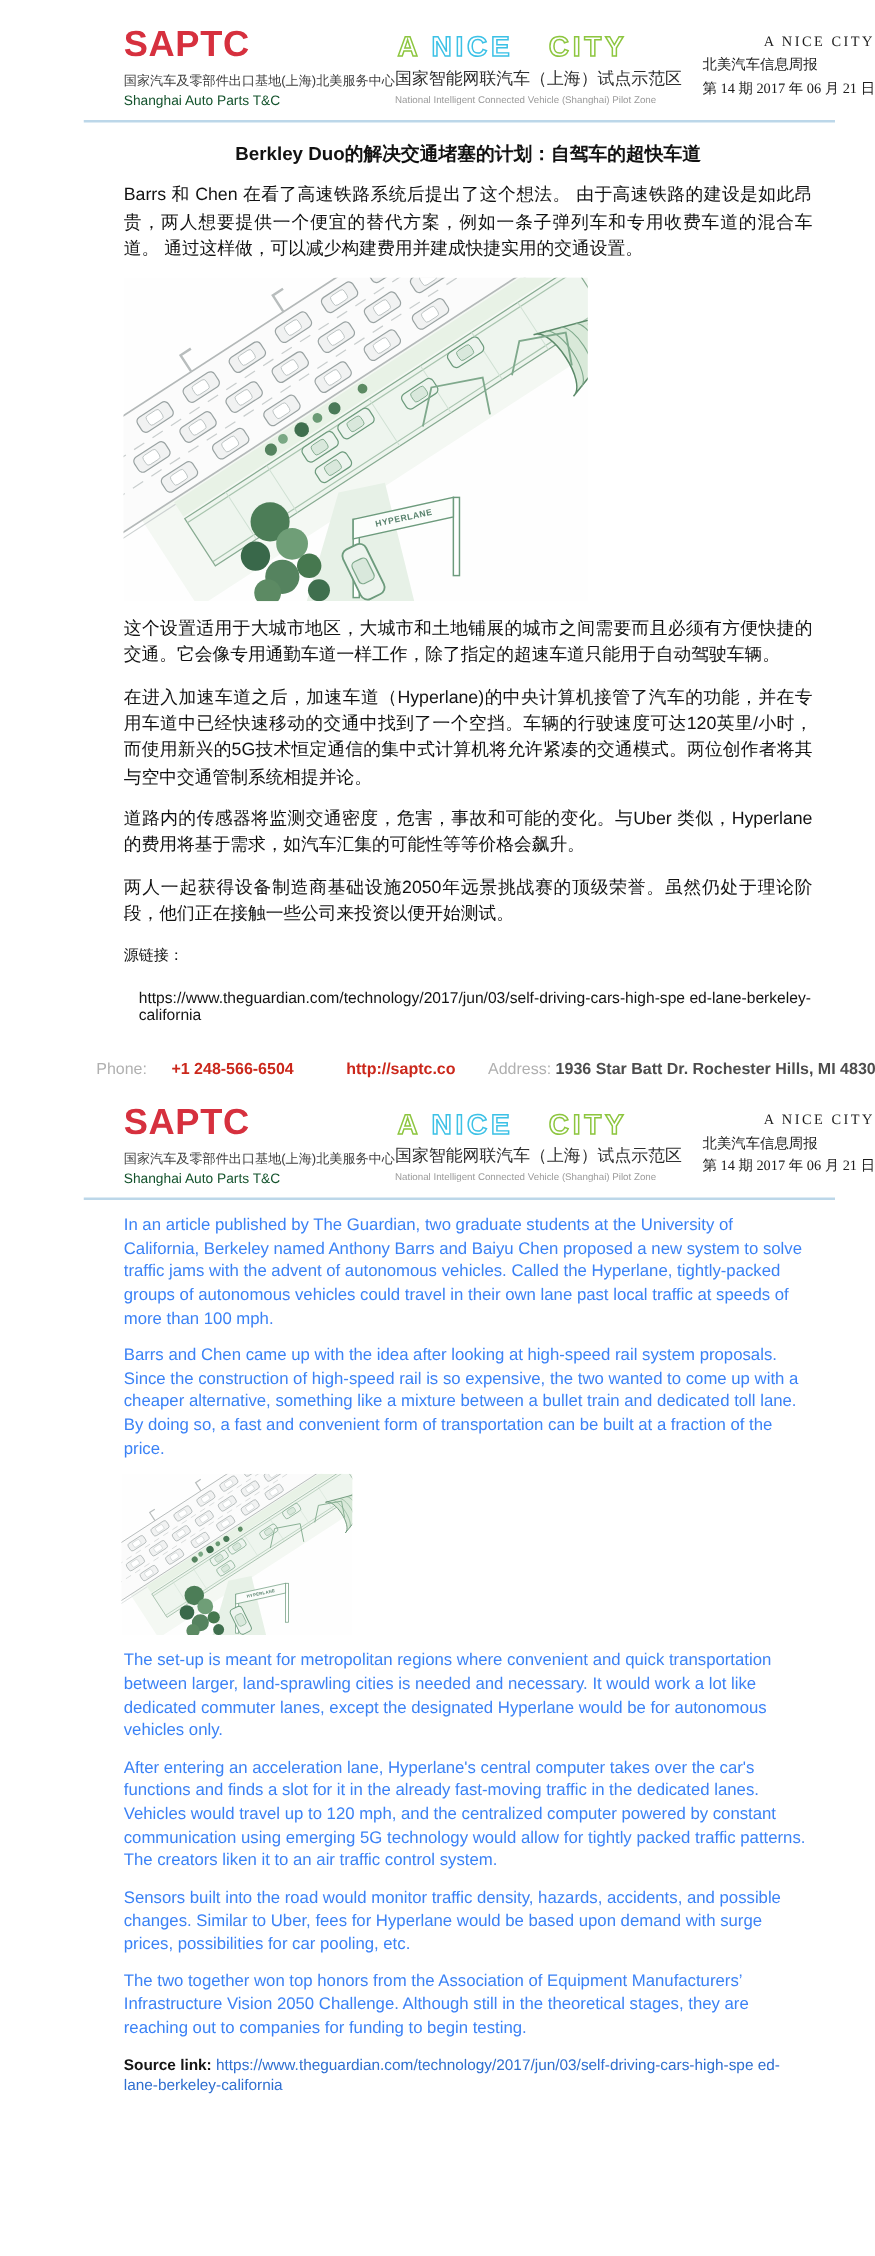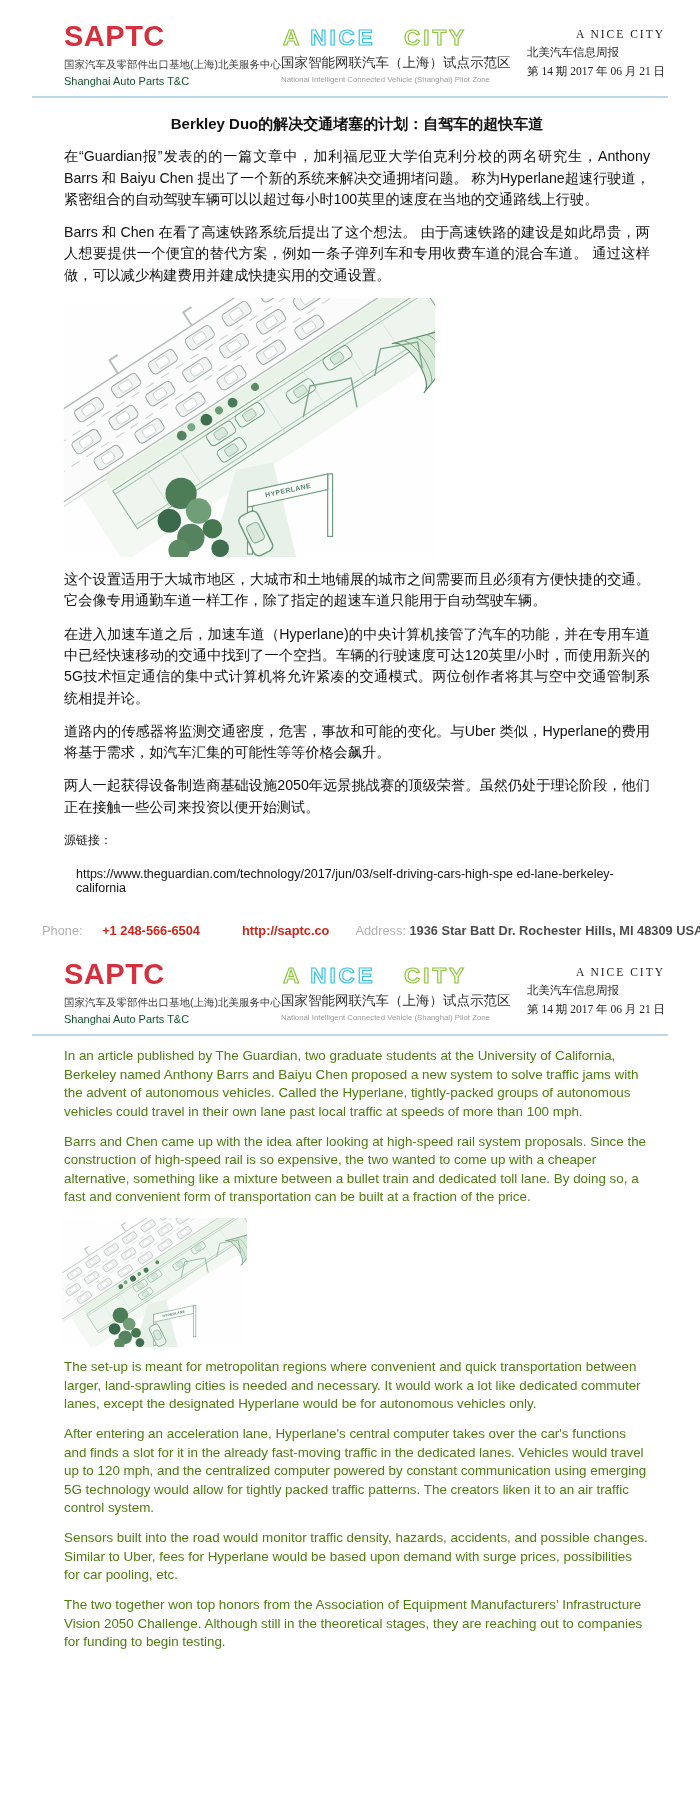--- a/index.html
+++ b/index.html
@@ -1,17 +1,17 @@
 <!DOCTYPE html>
 <html><head>
 <meta charset="utf-8">
 <style>
   html,body{margin:0;padding:0;background:#ffffff;}
   body{width:700px;font-family:"Liberation Sans","DejaVu Sans",sans-serif;color:#121212;}
-  .page{width:700px;height:1805px;box-sizing:border-box;padding-top:22px;overflow:hidden;position:relative;background:#fff;}
+  .page{width:700px;height:1805px;box-sizing:border-box;padding-top:22px;overflow:hidden;position:relative;background:#fff;padding-left:35px;}
 
   
   .header-row{display:flex;align-items:flex-start;padding:0 30px 0 64px;}
   .brand-saptc{flex:0 0 180px;}
   .saptc-word{font-size:29px;font-weight:bold;color:#d6303e;letter-spacing:.5px;line-height:1;}
   .saptc-cn{font-size:10.5px;color:#3d3d3d;margin-top:7px;white-space:nowrap;}
   .saptc-en{font-size:11px;color:#14532d;margin-top:3px;white-space:nowrap;}
   .brand-anc{flex:0 0 232px;padding-top:2px;}
   .anc-logo{display:block;}
   .anc-logo text{font-family:"Liberation Sans",sans-serif;font-weight:bold;font-size:23px;letter-spacing:3px;fill:none;stroke-width:1.2px;}
@@ -33,21 +33,21 @@
   .src-url-cn{font-size:12.5px;margin:18px 0 0 12px;color:#141414;}
 
   .footer{padding:28px 0 0 42px;font-size:12.8px;white-space:nowrap;}
   .f-label{color:#b0b0b0;}
   .f-red{color:#cb271b;font-weight:bold;margin-left:16px;}
   .f-gap{display:inline-block;width:26px;}
   .f-addr{color:#4d4d4d;font-weight:bold;}
 
   .section-en{margin-top:22px;}
   .en-title{font-size:15.5px;font-weight:bold;line-height:1.33;margin:38px 0 12px;}
-  p.en{font-size:13.4px;line-height:1.39;margin:11px 0;color:#4d7c0f;}
+  p.en{font-size:13.4px;line-height:1.39;margin:11px 0;color:#3b82f6;}
   .src-en{font-size:12.3px;margin:12px 0 0 0;line-height:1.35;}
   .src-en .lbl{font-weight:bold;color:#141414;}
   .src-en .lnk{color:#2f6fd0;}
 </style>
 </head>
 <body>
 
 <svg width="0" height="0" style="position:absolute" aria-hidden="true">
   <defs>
     <g id="gcar">
@@ -165,21 +165,20 @@
       <div class="issue">
         <div class="l1">A NICE CITY</div>
         <div>北美汽车信息周报</div>
         <div>第 14 期  2017 年 06 月 21 日</div>
       </div>
     </div>
     <div class="divider"></div>
 
     <div class="content">
       <div class="cn-title">Berkley Duo的解决交通堵塞的计划：自驾车的超快车道</div>
-      <p class="cn">在“Guardian报”发表的的一篇文章中，加利福尼亚大学伯克利分校的两名研究生，Anthony Barrs 和 Baiyu Chen 提出了一个新的系统来解决交通拥堵问题。 称为Hyperlane超速行驶道，紧密组合的自动驾驶车辆可以以超过每小时100英里的速度在当地的交通路线上行驶。</p>
       <p class="cn">Barrs 和 Chen 在看了高速铁路系统后提出了这个想法。 由于高速铁路的建设是如此昂贵，两人想要提供一个便宜的替代方案，例如一条子弹列车和专用收费车道的混合车道。 通过这样做，可以减少构建费用并建成快捷实用的交通设置。</p>
       <svg class="fig-lg" width="375" height="259" viewBox="0 0 380 265">
         <use href="#hyperlane-art"></use>
       </svg>
       <p class="cn">这个设置适用于大城市地区，大城市和土地铺展的城市之间需要而且必须有方便快捷的交通。它会像专用通勤车道一样工作，除了指定的超速车道只能用于自动驾驶车辆。</p>
       <p class="cn">在进入加速车道之后，加速车道（Hyperlane)的中央计算机接管了汽车的功能，并在专用车道中已经快速移动的交通中找到了一个空挡。车辆的行驶速度可达120英里/小时，而使用新兴的5G技术恒定通信的集中式计算机将允许紧凑的交通模式。两位创作者将其与空中交通管制系统相提并论。</p>
       <p class="cn">道路内的传感器将监测交通密度，危害，事故和可能的变化。与Uber 类似，Hyperlane的费用将基于需求，如汽车汇集的可能性等等价格会飙升。</p>
       <p class="cn">两人一起获得设备制造商基础设施2050年远景挑战赛的顶级荣誉。虽然仍处于理论阶段，他们正在接触一些公司来投资以便开始测试。</p>
       <div class="src-label-cn">源链接：</div>
       <div class="src-url-cn">https://www.theguardian.com/technology/2017/jun/03/self-driving-cars-high-spe ed-lane-berkeley-california</div>
@@ -217,20 +216,23 @@
     <div class="content">
       <p class="en">In an article published by The Guardian, two graduate students at the University of California, Berkeley named Anthony Barrs and Baiyu Chen proposed a new system to solve traffic jams with the advent of autonomous vehicles. Called the Hyperlane, tightly-packed groups of autonomous vehicles could travel in their own lane past local traffic at speeds of more than 100 mph.</p>
       <p class="en">Barrs and Chen came up with the idea after looking at high-speed rail system proposals. Since the construction of high-speed rail is so expensive, the two wanted to come up with a cheaper alternative, something like a mixture between a bullet train and dedicated toll lane. By doing so, a fast and convenient form of transportation can be built at a fraction of the price.</p>
       <svg class="fig-sm" width="185" height="129" viewBox="0 0 380 265">
         <use href="#hyperlane-art"></use>
       </svg>
       <p class="en">The set-up is meant for metropolitan regions where convenient and quick transportation between larger, land-sprawling cities is needed and necessary. It would work a lot like dedicated commuter lanes, except the designated Hyperlane would be for autonomous vehicles only.</p>
       <p class="en">After entering an acceleration lane, Hyperlane's central computer takes over the car's functions and finds a slot for it in the already fast-moving traffic in the dedicated lanes. Vehicles would travel up to 120 mph, and the centralized computer powered by constant communication using emerging 5G technology would allow for tightly packed traffic patterns. The creators liken it to an air traffic control system.</p>
       <p class="en">Sensors built into the road would monitor traffic density, hazards, accidents, and possible changes. Similar to Uber, fees for Hyperlane would be based upon demand with surge prices, possibilities for car pooling, etc.</p>
       <p class="en">The two together won top honors from the Association of Equipment Manufacturers’ Infrastructure Vision 2050 Challenge. Although still in the theoretical stages, they are reaching out to companies for funding to begin testing.</p>
+      <div class="src-en">
+        <span class="lbl">Source link: </span><span class="lnk">https://www.theguardian.com/technology/2017/jun/03/self-driving-cars-high-spe ed-lane-berkeley-california</span>
+      </div>
     </div>
 
     <div class="footer">
       <span class="f-gap"></span><span class="f-gap"></span>
     </div>
   </div>
 
 </div>
 
 </body></html>

